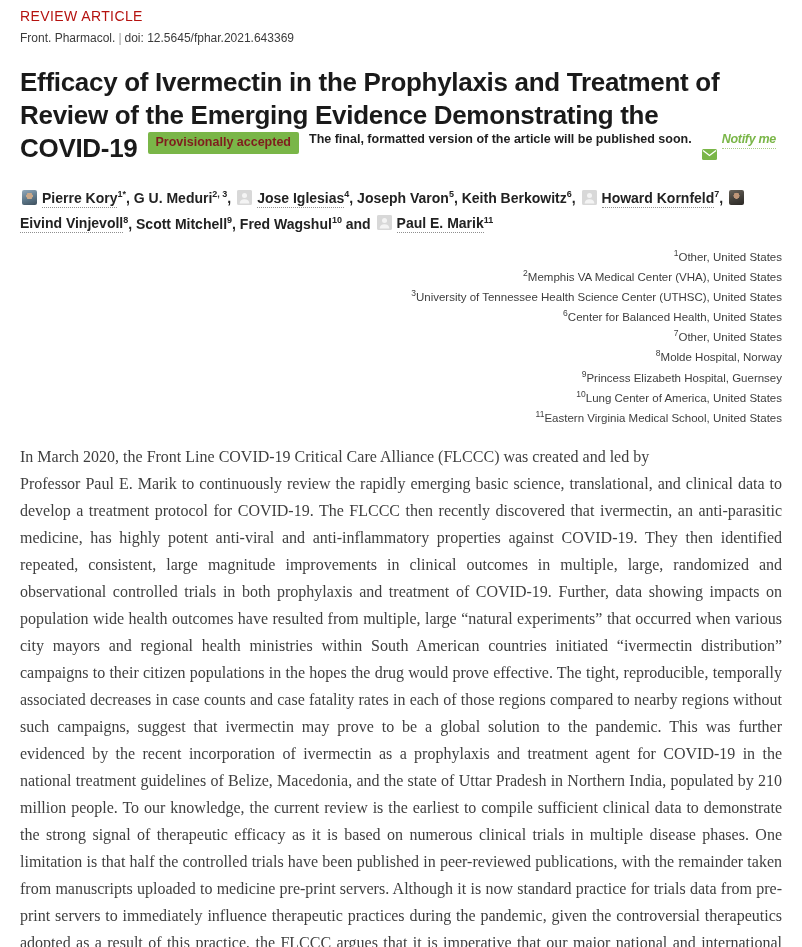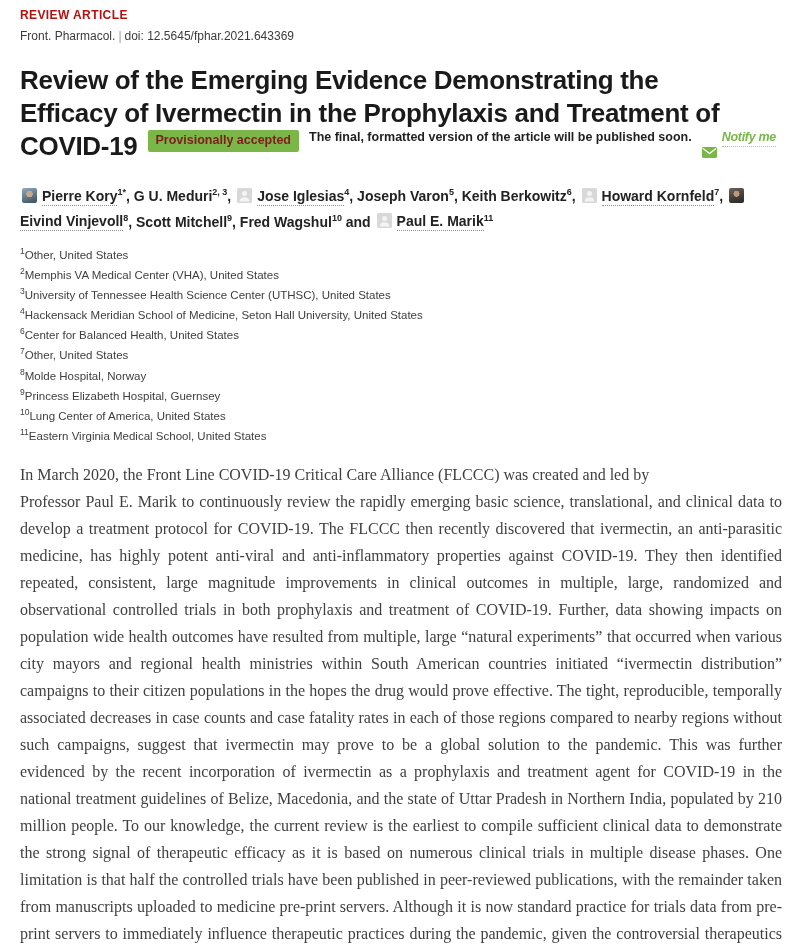--- a/index.html
+++ b/index.html
@@ -4,21 +4,21 @@
 <style>
   * { margin:0; padding:0; box-sizing:border-box; }
   html,body { background:#fff; }
   body {
     width:802px; height:947px; overflow:hidden;
     padding:8px 20px 0 20px;
     font-family:"Liberation Sans", sans-serif;
     color:#3d3d3d;
   }
   
-  .category { font-size:12px; font-weight:bold; letter-spacing:.4px; color:#b5120f; }
+  .category { font-size:14px; font-weight:normal; letter-spacing:.4px; color:#b5120f; }
   .journal-line { font-size:12px; color:#3b3b3b; margin-top:7px; }
   .journal-line .pipe { color:#9a9a9a; padding:0 3px; }
 
   
   .title-block { margin-top:21px; color:#1a1a1a; font-weight:bold;
                  font-size:26px; line-height:33px; letter-spacing:-0.3px; }
   .title-line3 { display:flex; align-items:flex-start; gap:10px; }
   .badge {
     display:inline-block; font-size:12.5px; font-weight:bold; color:#7f1d1d;
     background:#7ab648; padding:3px 8px 4px; border-radius:2px;
@@ -46,41 +46,41 @@
       radial-gradient(circle at 50% 40%, #c9a88a 0 27%, rgba(0,0,0,0) 29%),
       linear-gradient(160deg,#93aabc 0%,#5d7789 55%,#3e4f5c 100%);
   }
   .avatar.photo2 {
     background:
       radial-gradient(circle at 50% 38%, #bf9678 0 24%, rgba(0,0,0,0) 27%),
       linear-gradient(160deg,#6b655c 0%,#43403a 55%,#2a2724 100%);
   }
 
   
-  .affiliations { margin-top:11px; }
+  .affiliations { margin-top:11px;text-align:right; }
   .aff { font-size:11.5px; color:#3e3e3e; line-height:16.2px; }
   .aff sup { font-size:8.5px; }
 
   
   .abstract {
     margin-top:17px;
     font-family:"Liberation Serif", "DejaVu Serif", serif;
     font-size:16px; line-height:27px; color:#3f3f3f;
     text-align:justify;
   }
 </style>
 </head>
 <body>
 
 <div class="category">REVIEW ARTICLE</div>
 <div class="journal-line"><span>Front. Pharmacol.</span><span class="pipe">|</span><span>doi: 12.5645/fphar.2021.643369</span></div>
 
 <div class="title-block">
+  <div>Efficacy of Ivermectin in the Prophylaxis and Treatment of</div>
   <div>Review of the Emerging Evidence Demonstrating the</div>
-  <div>Efficacy of Ivermectin in the Prophylaxis and Treatment of</div>
   <div class="title-line3">
     <span>COVID-19</span>
     <span class="badge">Provisionally accepted</span>
     <span class="status-msg">The final, formatted version of the article will be published soon.</span>
     <a class="notify">
       <span class="env"><svg width="15" height="11" viewBox="0 0 15 11">
             <rect x="0" y="0" width="15" height="11" rx="1.5" fill="#7ab648"></rect>
             <path d="M1 1.5 L7.5 6.5 L14 1.5" fill="none" stroke="#ffffff" stroke-width="1.3"></path>
           </svg></span>
       <span class="notify-label">Notify me</span>
@@ -99,21 +99,20 @@
       </svg></span><span class="author-linked">Howard Kornfeld</span><sup>7</sup><span>, </span><span class="avatar photo2"></span><span class="author-linked">Eivind Vinjevoll</span><sup>8</sup><span>, </span><span>Scott Mitchell</span><sup>9</sup><span>, </span><span>Fred Wagshul</span><sup>10</sup><span> and </span><span class="avatar"><svg width="15" height="15" viewBox="0 0 15 15">
         <rect width="15" height="15" fill="#d8d8d8"></rect>
         <circle cx="7.5" cy="5.6" r="2.5" fill="#f4f4f4"></circle>
         <path d="M2.6 13.6c0-2.8 2.1-4.3 4.9-4.3s4.9 1.5 4.9 4.3z" fill="#f4f4f4"></path>
       </svg></span><span class="author-linked">Paul E. Marik</span><sup>11</sup></p>
 
 <div class="affiliations">
   <div class="aff"><sup>1</sup><span>Other, United States</span></div>
   <div class="aff"><sup>2</sup><span>Memphis VA Medical Center (VHA), United States</span></div>
   <div class="aff"><sup>3</sup><span>University of Tennessee Health Science Center (UTHSC), United States</span></div>
-  <div class="aff"><sup>4</sup><span>Hackensack Meridian School of Medicine, Seton Hall University, United States</span></div>
   <div class="aff"><sup>6</sup><span>Center for Balanced Health, United States</span></div>
   <div class="aff"><sup>7</sup><span>Other, United States</span></div>
   <div class="aff"><sup>8</sup><span>Molde Hospital, Norway</span></div>
   <div class="aff"><sup>9</sup><span>Princess Elizabeth Hospital, Guernsey</span></div>
   <div class="aff"><sup>10</sup><span>Lung Center of America, United States</span></div>
   <div class="aff"><sup>11</sup><span>Eastern Virginia Medical School, United States</span></div>
 </div>
 
 <p class="abstract"><span>In March 2020, the Front Line COVID-19 Critical Care Alliance (FLCCC) was created and led by</span><br><span>Professor Paul E. Marik to continuously review the rapidly emerging basic science, translational, and clinical data to develop a treatment protocol for COVID-19. The FLCCC then recently discovered that ivermectin, an anti-parasitic medicine, has highly potent anti-viral and anti-inflammatory properties against COVID-19. They then identified repeated, consistent, large magnitude improvements in clinical outcomes in multiple, large, randomized and observational controlled trials in both prophylaxis and treatment of COVID-19. Further, data showing impacts on population wide health outcomes have resulted from multiple, large “natural experiments” that occurred when various city mayors and regional health ministries within South American countries initiated “ivermectin distribution” campaigns to their citizen populations in the hopes the drug would prove effective. The tight, reproducible, temporally associated decreases in case counts and case fatality rates in each of those regions compared to nearby regions without such campaigns, suggest that ivermectin may prove to be a global solution to the pandemic. This was further evidenced by the recent incorporation of ivermectin as a prophylaxis and treatment agent for COVID-19 in the national treatment guidelines of Belize, Macedonia, and the state of Uttar Pradesh in Northern India, populated by 210 million people. To our knowledge, the current review is the earliest to compile sufficient clinical data to demonstrate the strong signal of therapeutic efficacy as it is based on numerous clinical trials in multiple disease phases. One limitation is that half the controlled trials have been published in peer-reviewed publications, with the remainder taken from manuscripts uploaded to medicine pre-print servers. Although it is now standard practice for trials data from pre-print servers to immediately influence therapeutic practices during the pandemic, given the controversial therapeutics adopted as a result of this practice, the FLCCC argues that it is imperative that our major national and international health care agencies devote the necessary resources to more quickly validate these studies and confirm the major, positive epidemiological impacts that have been recorded when ivermectin is widely distributed among populations with a high incidence of COVID-19 infections.</span></p>
 

